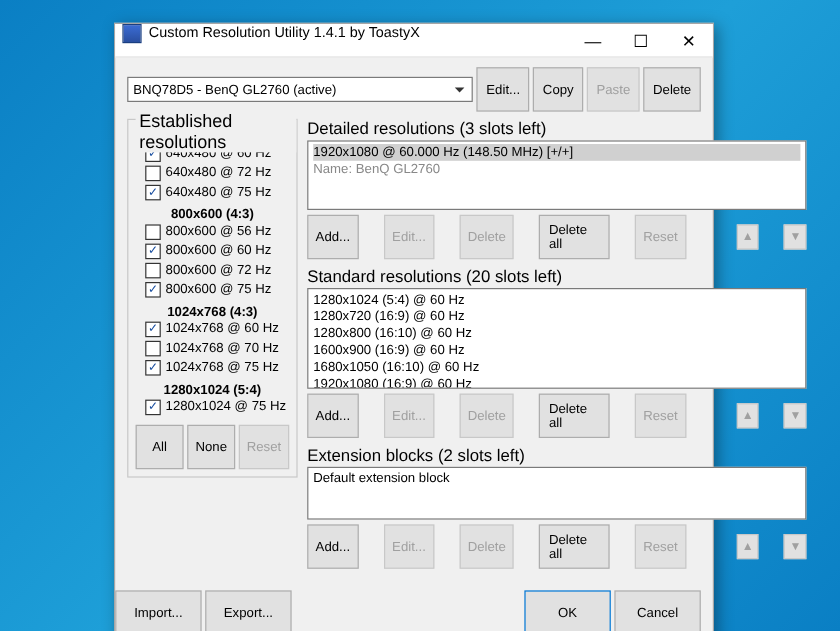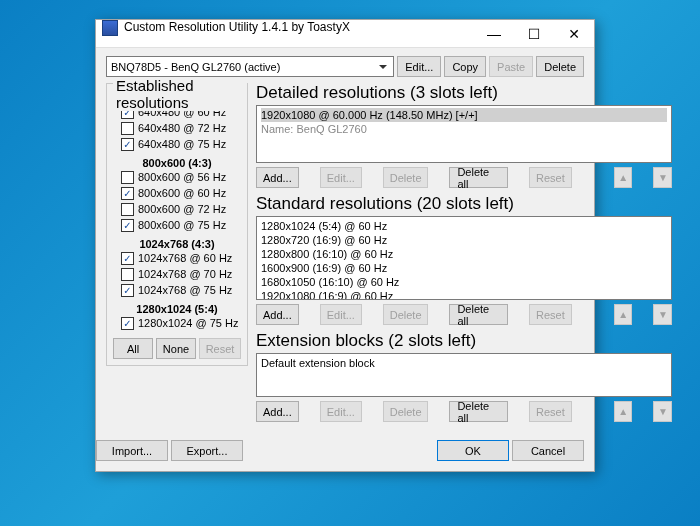--- a/index.html
+++ b/index.html
@@ -52,21 +52,21 @@
     padding: 0 4px;
     position: relative;
   }
   .dropdown::after {
     content: ""; position: absolute; right: 6px; top: 8px;
     border-left: 4px solid transparent;
     border-right: 4px solid transparent;
     border-top: 4px solid #333;
   }
   .btn {
-    height: 21px; min-width: 40px;
+    height: 37px; min-width: 40px;
     background: #e1e1e1;
     border: 1px solid #adadad;
     padding: 0 7px;
     font-size: 11px;
     display: inline-flex; align-items: center; justify-content: center;
     cursor: default;
   }
   .btn.disabled { color: #a0a0a0; border-color: #c8c8c8; }
   .cols { display: flex; gap: 8px; }
   .leftcol { width: 142px; }
@@ -89,21 +89,21 @@
   }
   .chk.on::after { content: "✓"; font-size: 10px; line-height: 1; color: #1a4fa0; }
   .btnrow { display: flex; gap: 3px; margin-top: 6px; justify-content: center; }
   .listbox {
     background: #fff; border: 1px solid #7a7a7a;
     padding: 2px 4px; min-height: 32px;
     font-size: 11px; line-height: 14px; overflow: hidden;
   }
   .listbox .sel { background: #d0d0d0; }
   .listbox .muted { color: #888; }
-  .section-label { font-size: 17px; margin-bottom: 2px; }
+  .section-label { font-size: 14px; margin-bottom: 2px; }
   .actions { display: flex; gap: 21px; margin-top: 4px; align-items: center; }
   .actions .spacer { flex: 1; }
   .arrowbtn {
     width: 20px; height: 21px;
     background: #e1e1e1; border: 1px solid #c8c8c8;
     color: #a0a0a0;
     display: inline-flex; align-items: center; justify-content: center;
     font-size: 10px;
   }
   .footer {

